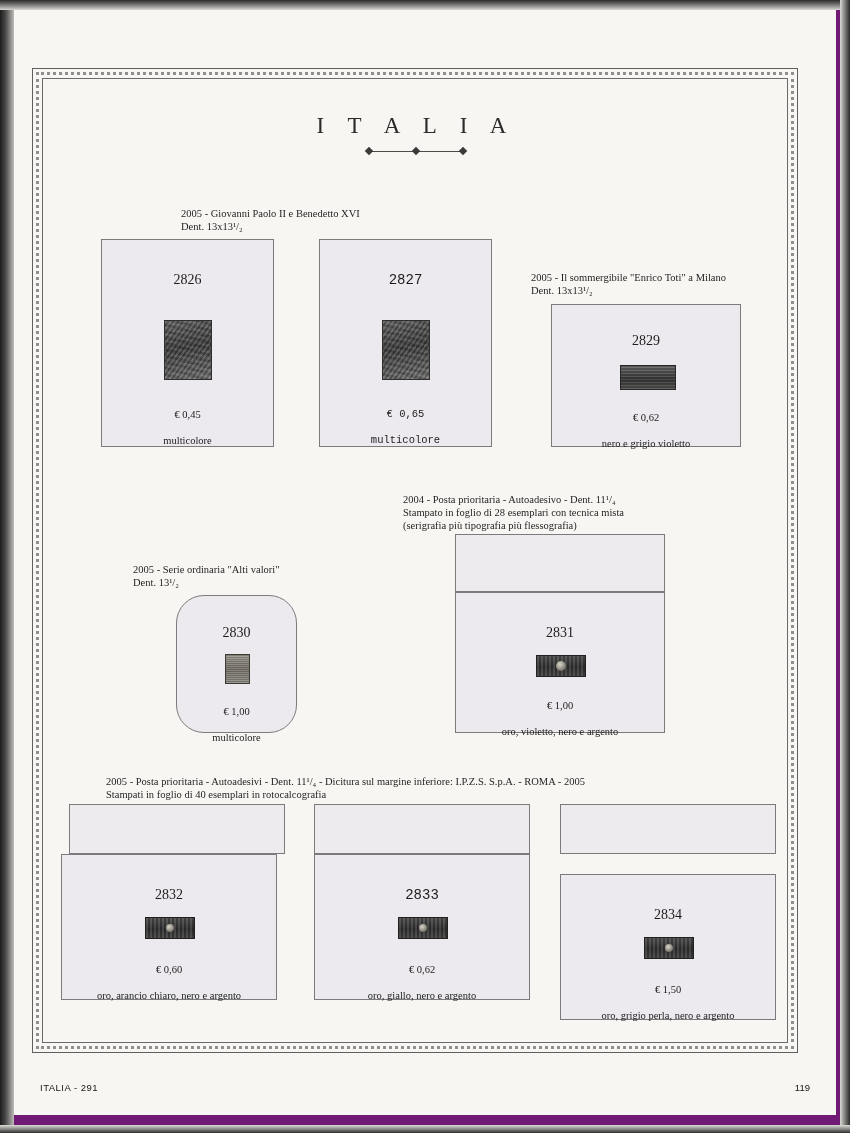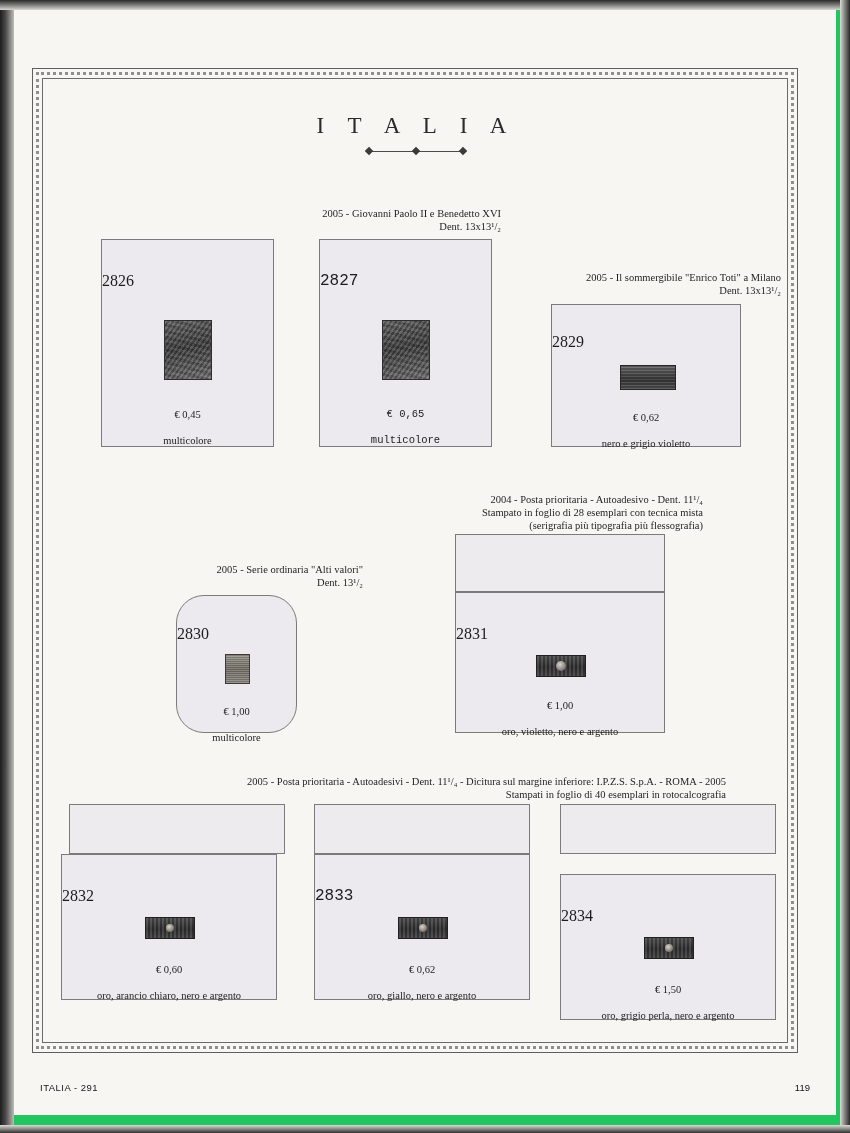--- a/index.html
+++ b/index.html
@@ -13,21 +13,21 @@
     font-family: "Liberation Serif", serif;
     color: #1a1a1a;
     overflow: hidden;
   }
 
   
   #page {
     position: relative;
     width: 850px;
     height: 1133px;
-    background: #22c55e;
+    background: #701a75;
     box-sizing: border-box;
   }
   
   #scan-edge-left {
     position: absolute;
     left: 0; top: 0;
     width: 14px; height: 1133px;
     background: linear-gradient(to right, #1c1c1c 0%, #4a4a4a 40%, #bdbcb8 100%);
   }
   #scan-edge-top {
@@ -115,41 +115,42 @@
     background: #3a3a3a;
     transform: rotate(45deg);
   }
   #title-rule .d1 { left: 0px; }
   #title-rule .d2 { left: 47px; }
   #title-rule .d3 { left: 94px; }
 
   
   .caption {
     position: absolute;
-    text-align: right;
+    text-align: left;
     font-size: 10.5px;
     line-height: 13px;
     color: #1f1f1f;
     white-space: pre-line;
   }
 
   
   .mount {
     position: absolute;
     border: 1px solid #7b7b7b;
     background: #eceaee;
     box-sizing: border-box;
   }
   .mount.plain { background: #edebee; }
 
   .mount-num {
     position: absolute;
     left: 0;
     width: 100%;
-    font-size: 16px;
+    text-align: center;
+    font-size: 14px;
     color: #1c1c1c;
   }
   .mount-val {
     position: absolute;
     left: 0;
     width: 100%;
     text-align: center;
     font-size: 10.5px;
     line-height: 13px;
     color: #1c1c1c;

